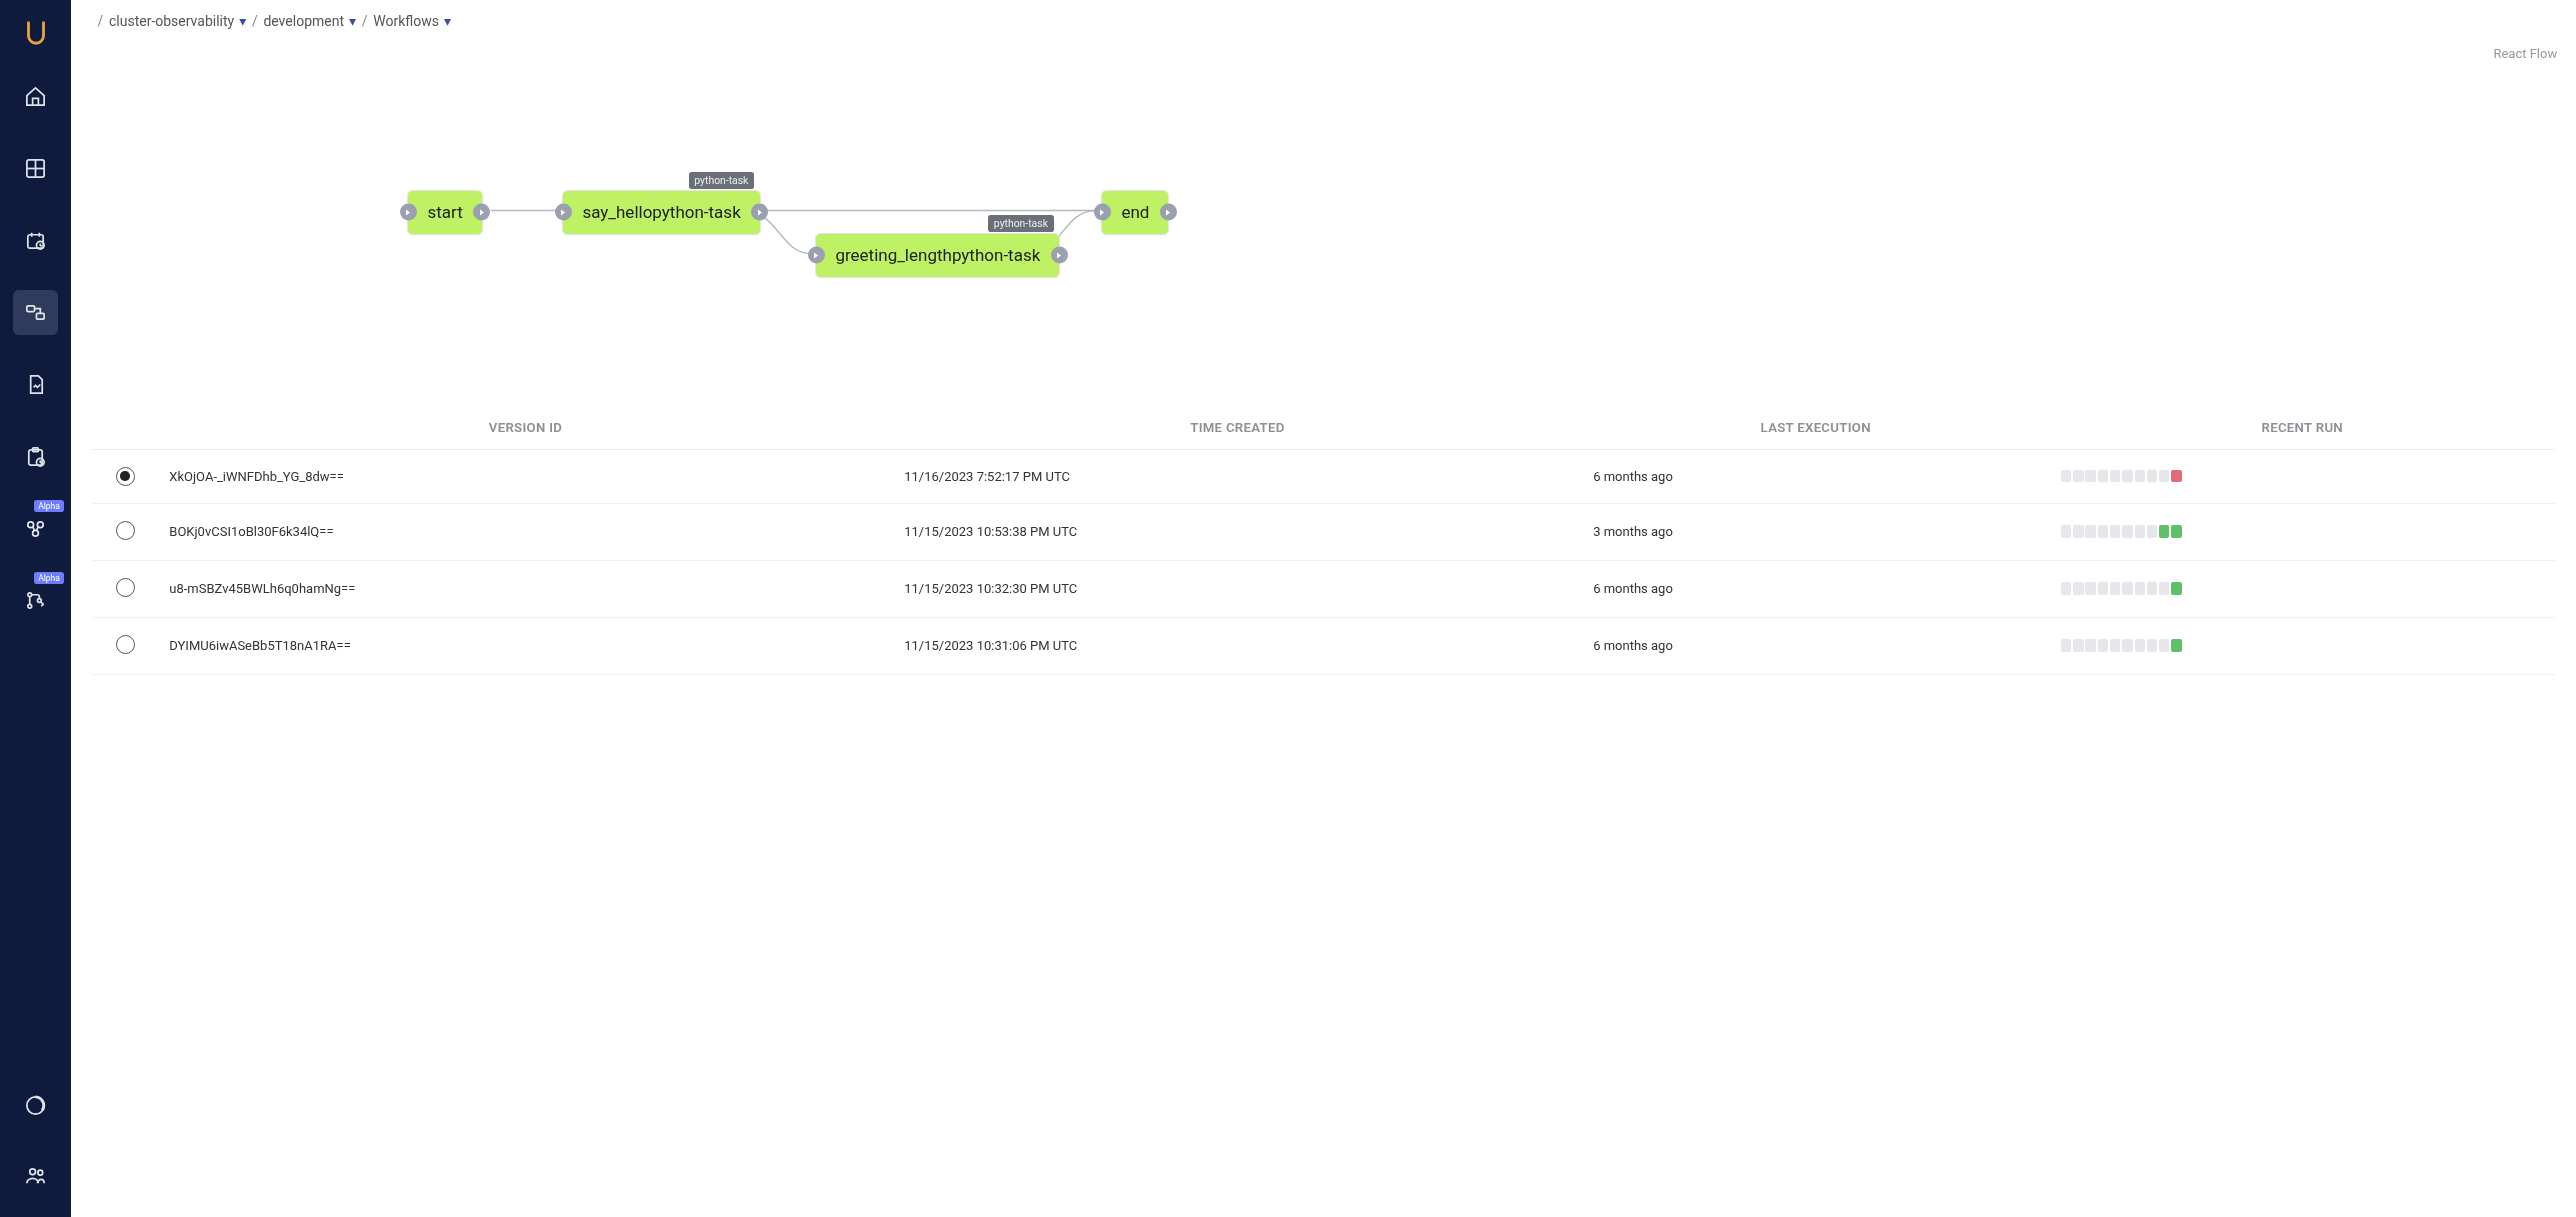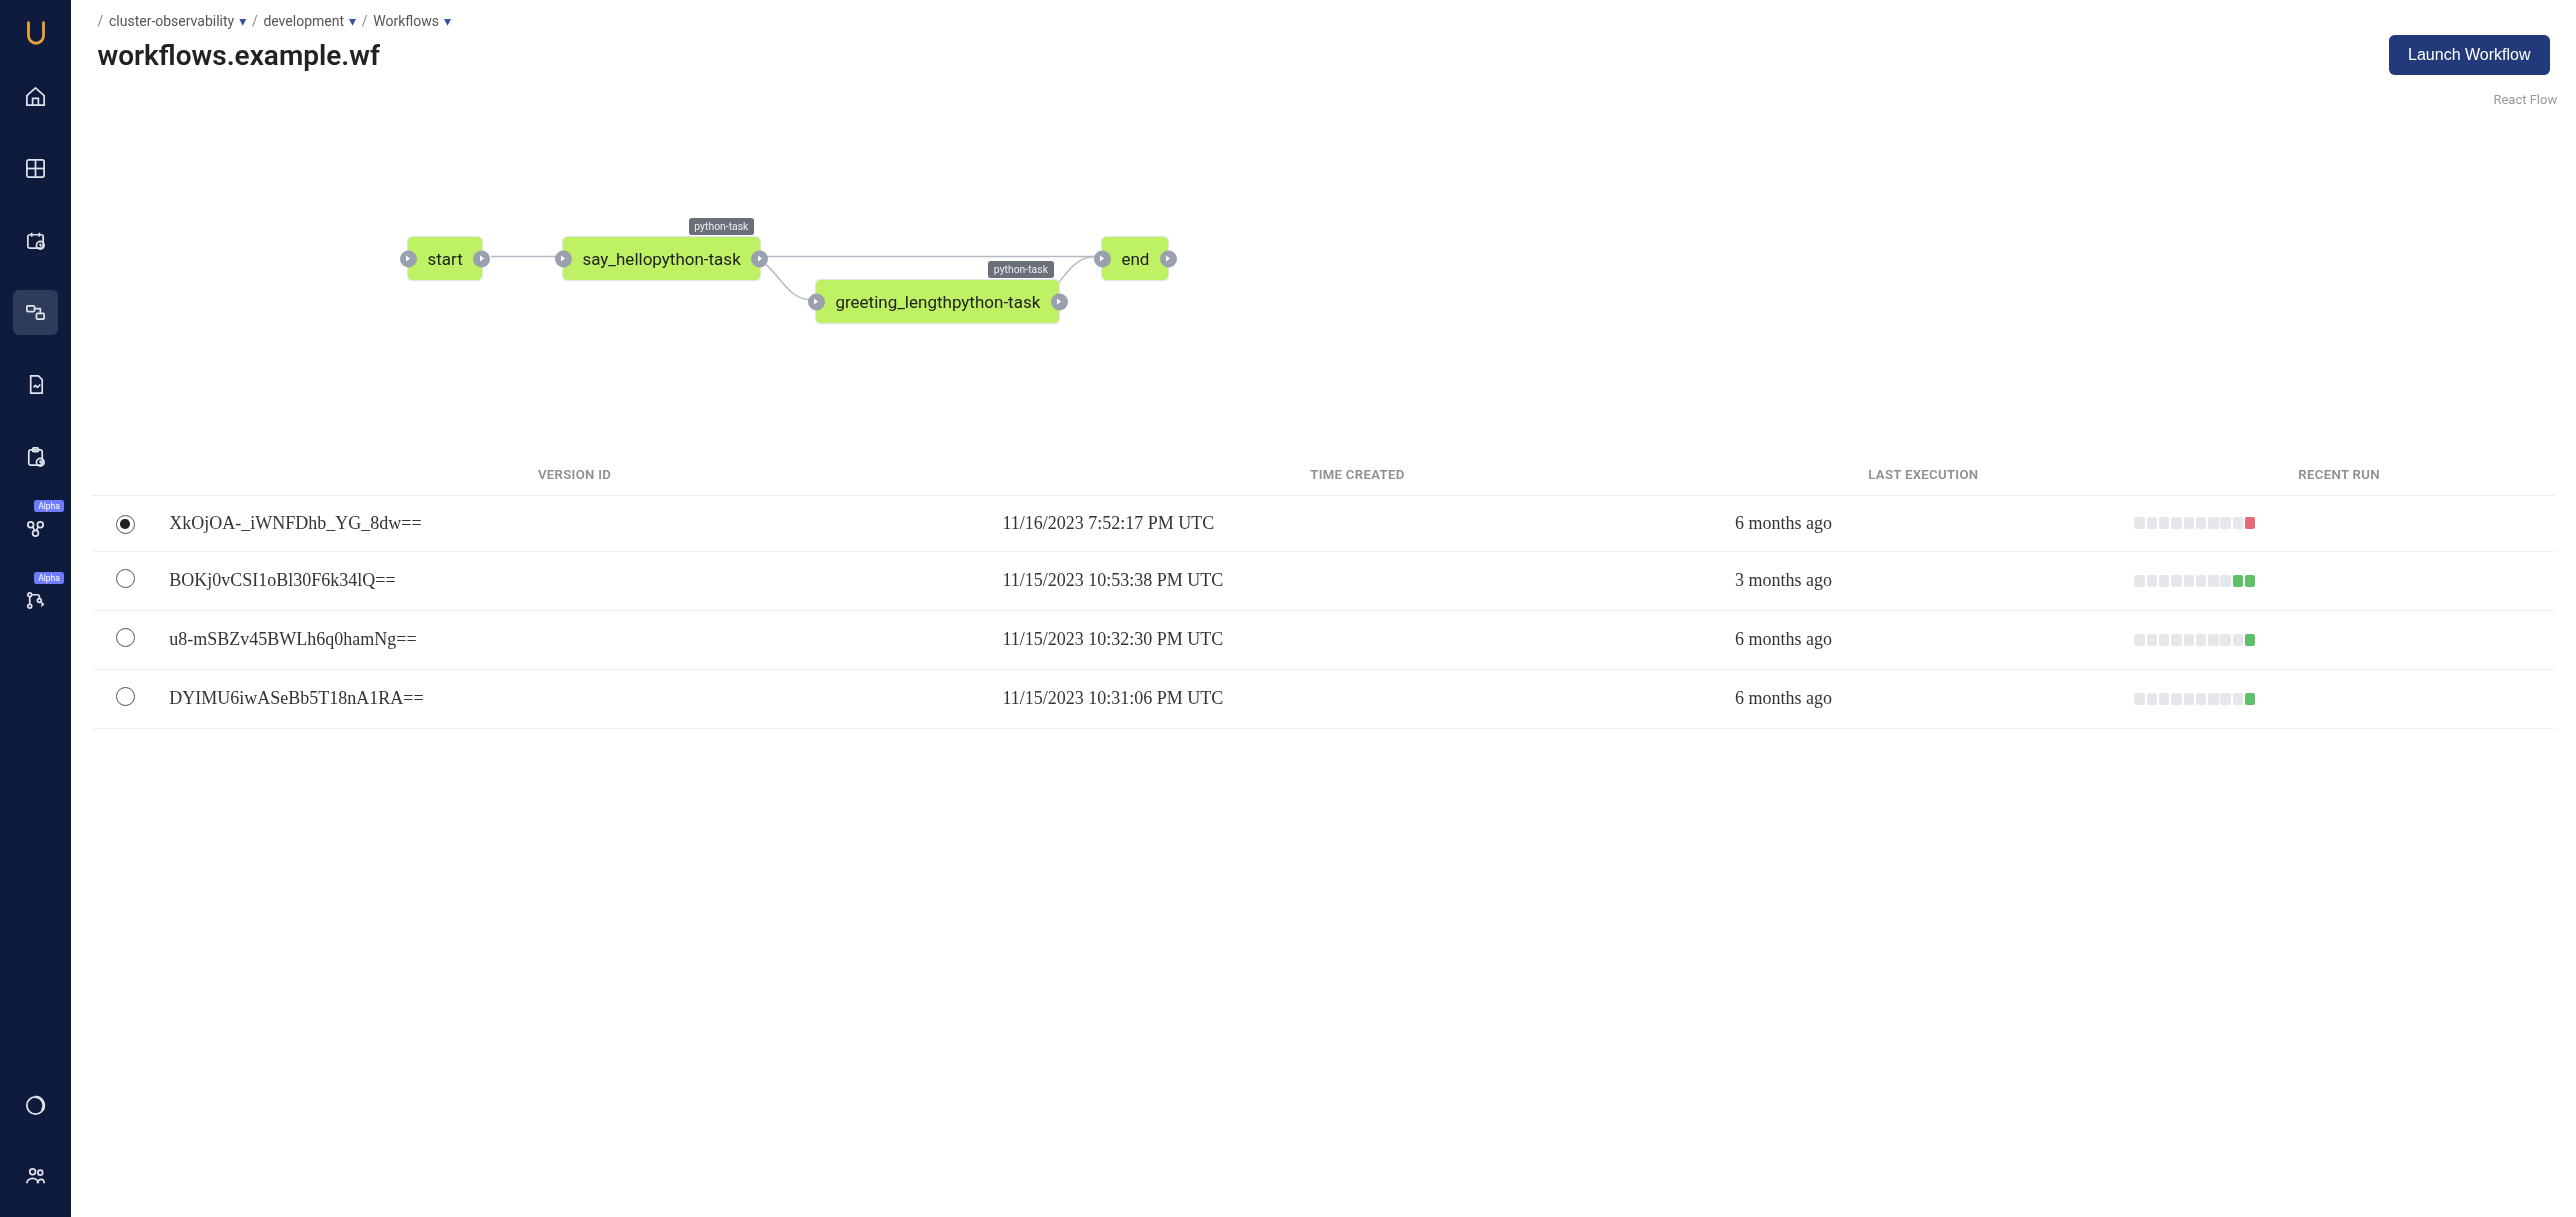--- a/index.html
+++ b/index.html
@@ -120,24 +120,23 @@
     text-align: center;
     font-size: 13.2px;
     font-weight: 600;
     color: #8d8f95;
     letter-spacing: 0.3px;
     padding: 13.2px 11.3px;
     border-bottom: 0.9px solid #ececec;
   }
   tbody td {
     padding: 17px 11.3px;
-    font-size: 18px;
+    font-size: 13px;
     color: #333;
     border-bottom: 0.9px solid #f0f0f0;
-    font-family: Liberation Serif, serif;
   }
   .radio-cell { width: 66px; text-align: center; }
   .radio {
     width: 19px; height: 19px;
     border: 1.9px solid #555;
     border-radius: 50%;
     display: inline-flex; align-items:center; justify-content:center;
     cursor: pointer;
   }
   .radio.selected::after {
@@ -252,24 +251,20 @@
       <span class="sep">/</span>
       <span class="crumb">
         <span>development</span>
         <span class="dd">▾</span>
       </span>
       <span class="sep">/</span>
       <span class="crumb">
         <span>Workflows</span>
         <span class="dd">▾</span>
       </span>
-    </div>
-    <div class="title-row">
-      <h1 class="page-title">workflows.example.wf</h1>
-      <button class="launch-btn">Launch Workflow</button>
     </div>
   </div>
 
   <div class="graph-area">
     <div class="attribution">React Flow</div>
 
     <svg class="graph-svg" viewBox="0 0 2631 400" width="2486" height="378">
       <path d="M 435 192 L 505 192" stroke="#b5b8c0" stroke-width="1.5" fill="none"></path>
       <path d="M 700 192 C 830 192, 940 192, 1075 192" stroke="#b5b8c0" stroke-width="1.5" fill="none"></path>
       <path d="M 700 192 C 740 192, 740 238, 775 238" stroke="#b5b8c0" stroke-width="1.5" fill="none"></path>

